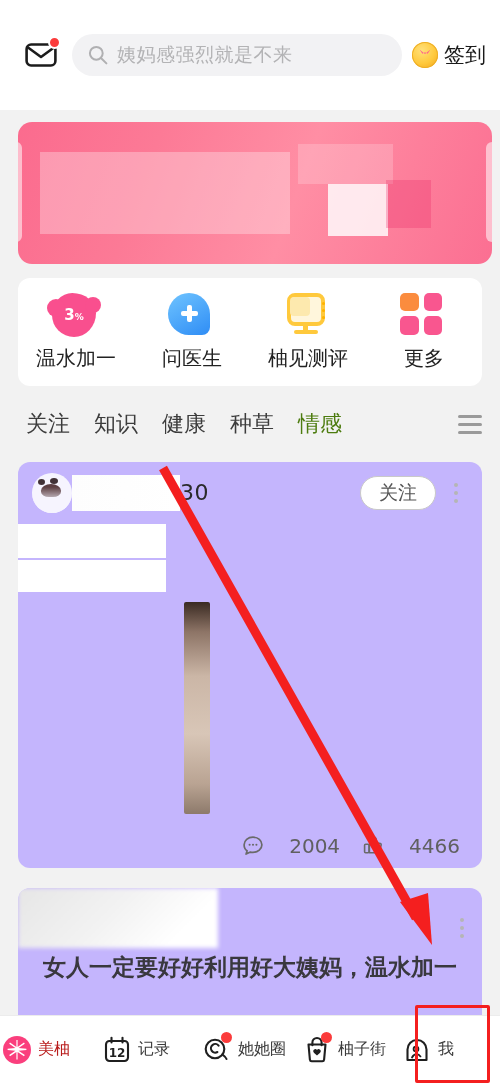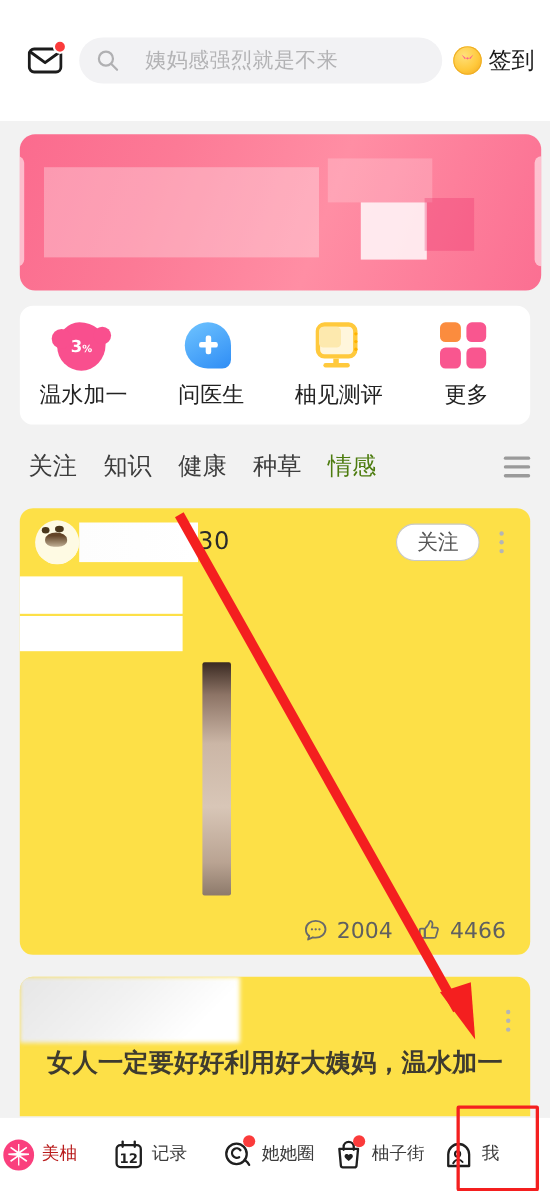--- a/index.html
+++ b/index.html
@@ -28,21 +28,21 @@
     display: flex; align-items: center; justify-content: center; flex: 0 0 auto; }
   .mail-badge {
     position: absolute; top: 3px; right: 7px;
     width: 13px; height: 13px; border-radius: 50%;
     background: #fb3b3b; border: 2px solid #fff;
   }
   .searchbox {
     flex: 1 1 auto; height: 42px; margin: 0 6px 0 4px;
     background: #f2f2f4; border-radius: 21px;
     display: flex; align-items: center; padding: 0 16px;
-    gap: 24px;
+    gap: 9px;
   }
   .search-ph { color: #b3b3b5; font-size: 19px; letter-spacing: .5px; }
   .signin { display: flex; align-items: center; gap: 6px; flex: 0 0 auto; padding-left: 4px; }
   .coin {
     width: 26px; height: 26px; border-radius: 50%;
     background: radial-gradient(circle at 38% 32%, #ffe07a 0%, #ffc93c 55%, #f0a21c 100%);
     position: relative; box-shadow: 0 0 0 1px #eeae24 inset;
   }
   .coin::after {
     content: ""; position: absolute; left: 50%; top: 50%;
@@ -120,21 +120,21 @@
   }
   .tab { font-size: 22px; color: #3c3c3c; padding: 0 12px; white-space: nowrap; }
   .tab.active { color: #fa3f7d; font-weight: 700; font-size: 23px; }
   .tab.dim { color: #4d7c0f; }
   .tab-menu { margin-left: auto; width: 28px; display:flex; flex-direction: column; gap: 5px; padding-right: 4px; }
   .tab-menu i { display:block; height: 3px; background: #9a9a9a; border-radius: 2px; }
 
   
   .card {
     position: absolute; left: 18px; width: 464px;
-    background: #fde047; border-radius: 12px;
+    background: #c4b5fd; border-radius: 12px;
   }
   #card1 { top: 462px; height: 406px; }
   #card2 { top: 888px; height: 140px; overflow: hidden; }
 
   .card-head { display:flex; align-items:center; height: 62px; padding: 0 16px 0 14px; }
   .avatar {
     width: 40px; height: 40px; border-radius: 50%;
     background: #ffffff; overflow: hidden; position: relative; flex: 0 0 auto;
     opacity: .85;
   }
@@ -175,21 +175,21 @@
   .post-sub .mask-l { position: absolute; left: 0; top: 0; width: 148px; height: 32px; background: #fff; }
 
   .post-media { position: relative; height: 226px; margin-top: 4px; }
   .media-strip {
     position: absolute; left: 166px; top: 4px; width: 26px; height: 212px;
     background: linear-gradient(180deg,#3a2a22 0%, #8d7466 14%, #cbb6a6 35%, #d8c6b7 62%, #b9a392 86%, #8d7a6b 100%);
     border-radius: 2px;
   }
 
   .stats { display:flex; align-items:center; justify-content:flex-end; gap: 22px; padding: 0 22px 0 0; height: 44px; }
-  .stat { display:flex; align-items:center; gap: 8px; font-size: 20px; color: #606060; }
+  .stat { display:flex; align-items:center; gap: 25px; font-size: 20px; color: #606060; }
   .stat svg { display:block; }
 
   
   .c2-blur { position:absolute; left:0; top:0; width: 200px; height: 60px;
     background: linear-gradient(135deg, #e6e6e6 0%, #f2f2f2 45%, #ffffff 80%); filter: blur(2px); }
   .c2-dots { position:absolute; right: 18px; top: 30px; display:flex; flex-direction:column; gap:4px; }
   .c2-dots i { width:4px;height:4px;border-radius:50%;background:#b5b5b5;display:block; }
   .c2-title {
     position: absolute; left: 16px; top: 62px; width: 432px;
     font-size: 23px; font-weight: 700; color: #151515; line-height: 34px; text-align: center;

